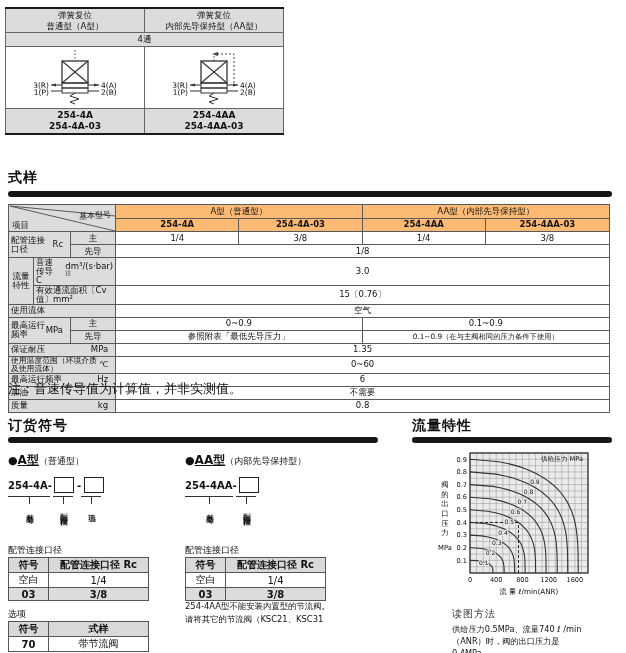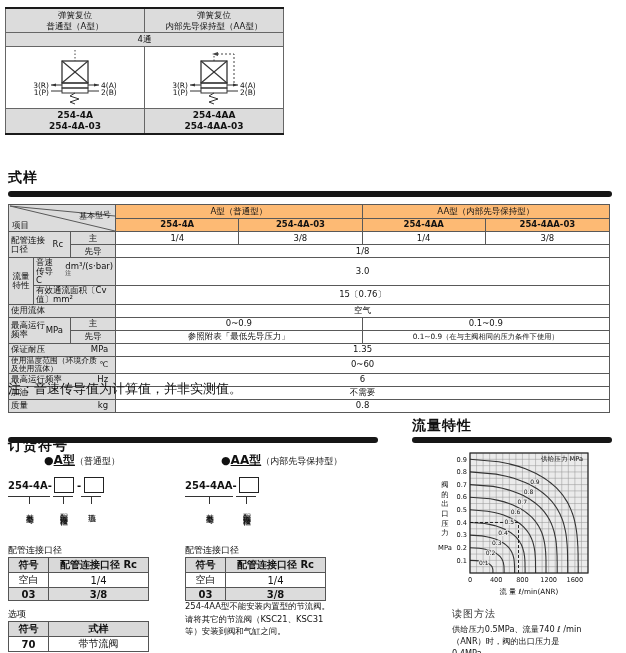--- a/index.html
+++ b/index.html
@@ -24,21 +24,21 @@
   .stable td.small{font-size:7.3px;margin-top:24px;}
   .flexlbl{display:flex;align-items:center;}
   .flexlbl .u{margin-left:auto;padding-right:5px;}
   .corner{position:relative;background:#dcdcdc;padding:0!important;}
   .corner svg{position:absolute;left:0;top:0;}
   .corner .c-b{position:absolute;left:3px;bottom:1px;font-size:8.5px;}
   .corner .c-t{position:absolute;right:4px;top:7px;font-size:8px;transform:rotate(-4deg);}
   .spec-note{position:absolute;left:8px;top:380px;font-size:13px;}
   sup{font-size:6px;}
   
-  .bullet-head{position:absolute;font-size:9px;white-space:nowrap;margin-left:36px;}
+  .bullet-head{position:absolute;font-size:9px;white-space:nowrap;}
   .bullet-head b{font-size:12px;text-decoration:underline;}
   .bullet-head .dot{font-size:11px;}
   .codeline{position:absolute;display:flex;align-items:center;font-weight:bold;font-size:10px;}
   .codebox{width:18px;height:14px;border:1.4px solid #222;background:#fff;margin:0 2px;}
   .dashch{font-weight:bold;margin:0 1px;}
   .otick{position:absolute;border-top:1.3px solid #333;}
   .otick .vt{position:absolute;left:50%;top:0;width:1px;height:7px;background:#333;}
   .otick .vlabel{position:absolute;left:50%;top:10px;transform:translateX(-50%);writing-mode:vertical-rl;text-orientation:upright;font-size:8px;line-height:1;letter-spacing:1px;white-space:nowrap;}
   .ocap{position:absolute;font-size:9px;}
   .otable{position:absolute;width:140px;border-top:1.6px solid #1a1a1a;border-bottom:1.6px solid #1a1a1a;}
@@ -259,21 +259,21 @@
               <span>质量</span>
               <span class="u">kg</span>
             </div>
       </td>
       <td colspan="4">0.8</td>
     </tr>
   </tbody>
     </table>
   <div class="spec-note">注：音速传导值为计算值，并非实测值。</div>
 
-  <div class="sec-title" style="left:8px;top:437px">订货符号</div>
+  <div class="sec-title" style="left:8px;top:417px">订货符号</div>
   <div class="bar" style="left:8px;top:437px;width:370px"></div>
 
   <div class="bullet-head" style="left:8px;top:452px">
     <span class="dot">●</span><b>A型</b><span>（普通型）</span>
   </div>
   <div class="codeline" style="left:8px;top:477px">
     <span>254-4A-</span>
     <span class="codebox"></span>
     <span class="dashch">-</span>
     <span class="codebox"></span>
@@ -361,21 +361,20 @@
     </tr>
     <tr>
       <td class="g b">03</td>
       <td class="g b">3/8</td>
     </tr>
   </tbody>
     </table>
   <div class="oanote" style="left:185px;top:600px">
     <div>254-4AA型不能安装内置型的节流阀。</div>
     <div>请将其它的节流阀（KSC21、KSC31</div>
-    <div>等）安装到阀和气缸之间。</div>
   </div>
 
   <div class="sec-title" style="left:412px;top:417px">流量特性</div>
   <div class="bar" style="left:412px;top:437px;width:200px"></div>
 
   <div id="flow-chart"><svg width="202" height="166">
         <rect x="52" y="9" width="118" height="120" fill="#ebebeb"></rect>
         <g stroke="#9a9a9a" stroke-width="0.55">
           <line x1="52" y1="9" x2="52" y2="129"></line>
           <line x1="58.55555555555556" y1="9" x2="58.55555555555556" y2="129"></line>

